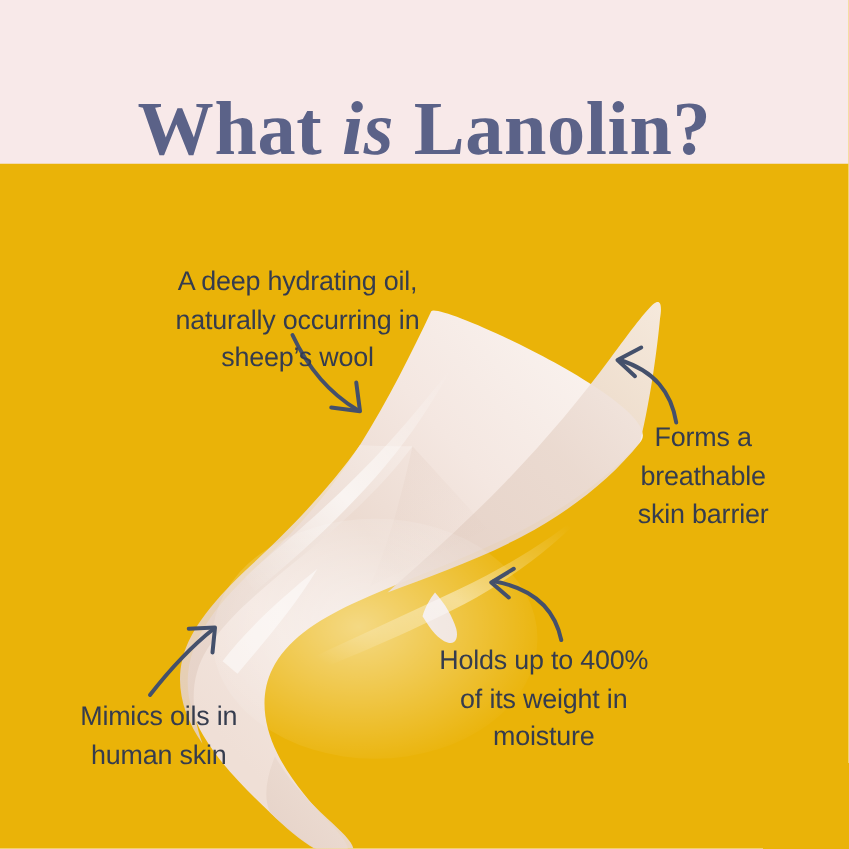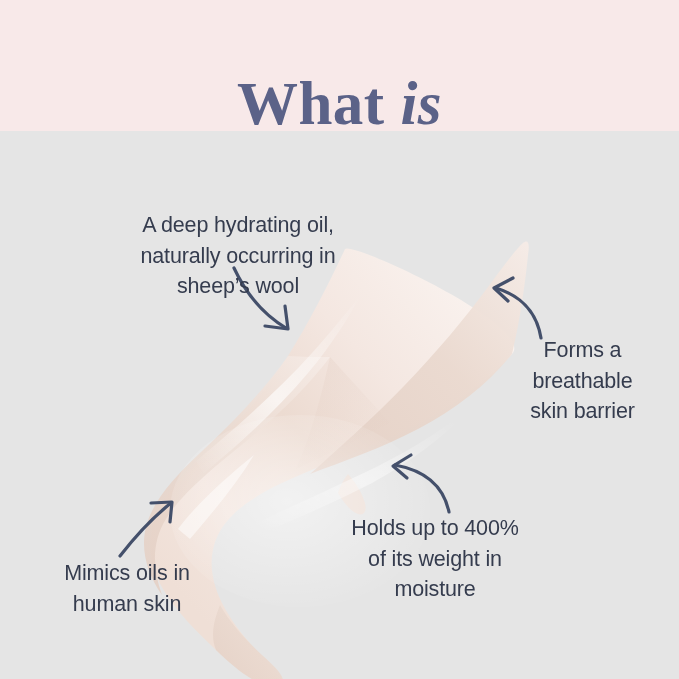--- a/index.html
+++ b/index.html
@@ -9,21 +9,21 @@
     background: #ffffff;
   }
   body {
     font-family: "Liberation Sans", sans-serif;
   }
 
   .infographic {
     position: relative;
     width: 679px;
     height: 679px;
-    background: #e5e5e5;
+    background: #eab308;
     overflow: hidden;
   }
 
   
   .header-band {
     position: absolute;
     left: 0;
     top: 0;
     width: 679px;
     height: 131px;
@@ -90,42 +90,42 @@
     white-space: pre-line;
     letter-spacing: -0.15px;
   }
   .callout-top-left {
     left: 78px;
     top: 170px;
     width: 320px;
     margin-top: 40px;
   }
   .callout-right {
-    left: 490px;
+    left: 470px;
     top: 335px;
     width: 185px;
   }
   .callout-bottom-middle {
     left: 304px;
     top: 513px;
     width: 262px;
   }
   .callout-bottom-left {
     left: 22px;
     top: 558px;
     width: 210px;
   }
 </style>
 </head>
 <body>
 
 <div class="infographic">
 
   <div class="header-band"></div>
-  <h1 class="header-title"><span>What </span><span class="ital">is</span></h1>
+  <h1 class="header-title"><span>What </span><span class="ital">is</span><span> Lanolin?</span></h1>
 
   <div class="swatch-layer">
     <svg class="swatch-svg" viewBox="0 0 679 548" xmlns="http://www.w3.org/2000/svg">
       <defs>
         <linearGradient id="creamBody" x1="0.15" y1="0.85" x2="0.85" y2="0.1">
           <stop offset="0%" stop-color="#efdfd6"></stop>
           <stop offset="22%" stop-color="#f3e5de"></stop>
           <stop offset="48%" stop-color="#ecdbd1"></stop>
           <stop offset="72%" stop-color="#f4e7e1"></stop>
           <stop offset="100%" stop-color="#f9f1ed"></stop>

